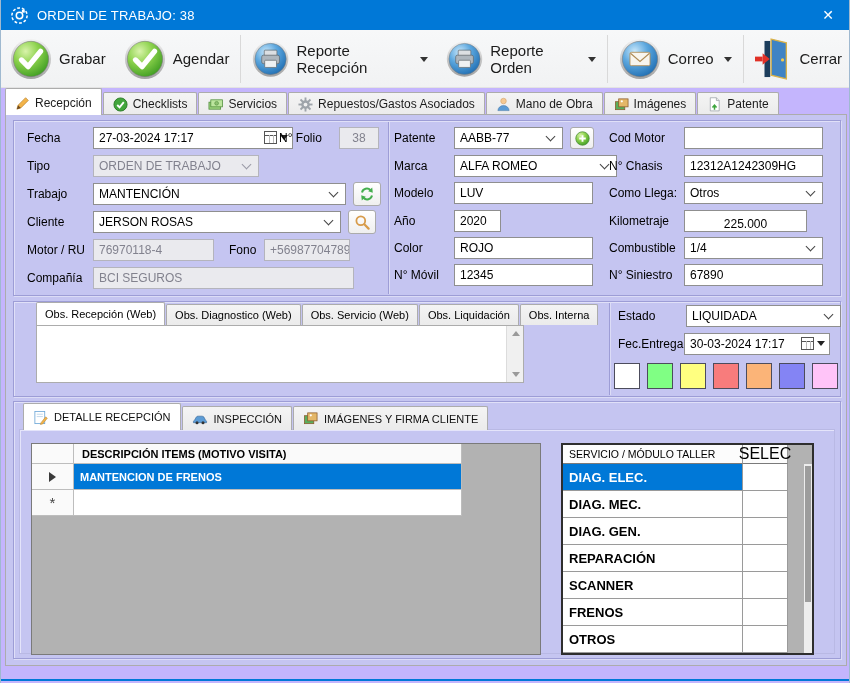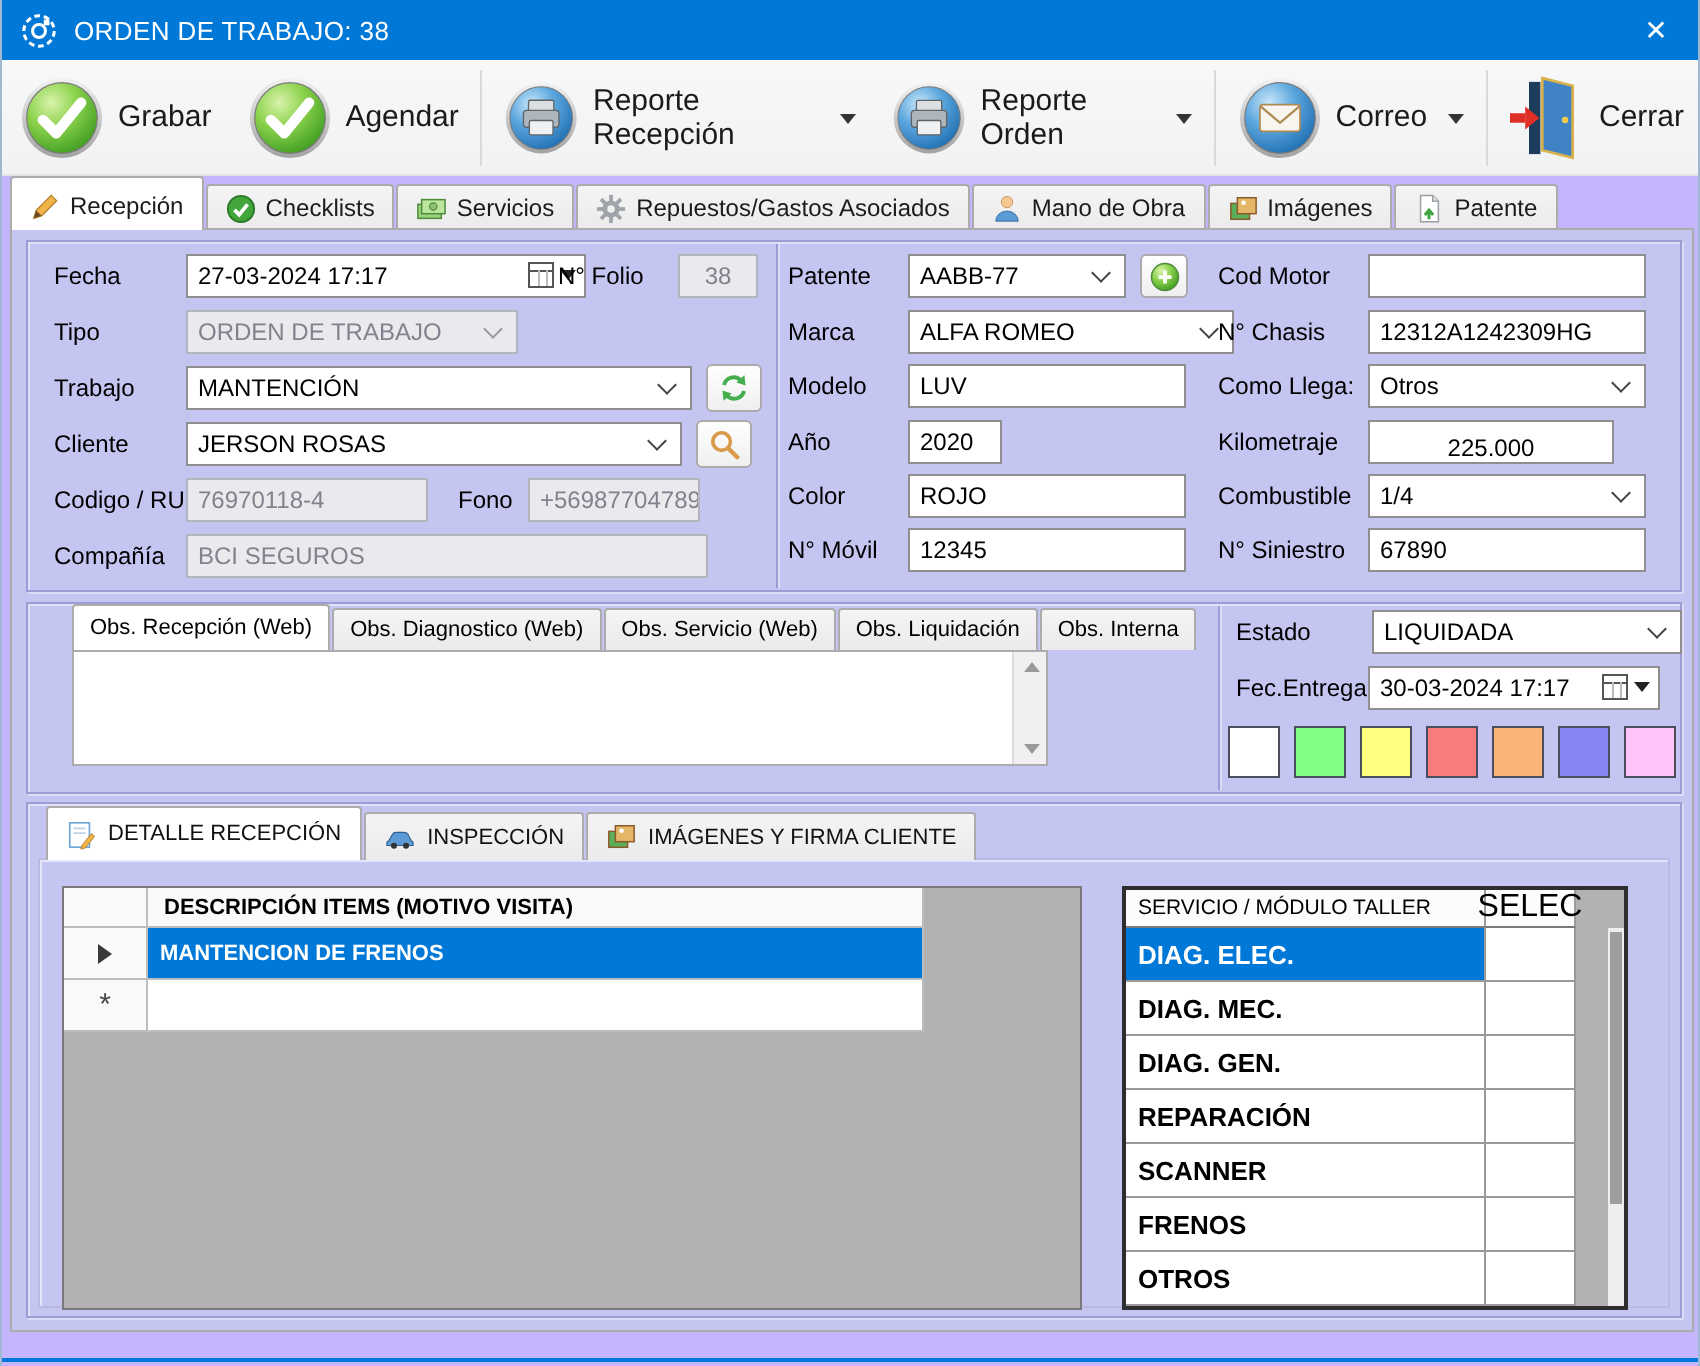--- a/index.html
+++ b/index.html
@@ -312,21 +312,21 @@
   <div class="inp combo" style="left:92px; top:211px; width:248px;">
     <span>JERSON ROSAS</span>
   </div>
   <div class="sq-btn" style="left:347px; top:210px; width:28px; height:24px;">
     <svg width="16" height="16" viewBox="0 0 16 16">
       <circle cx="6.8" cy="6.8" r="4.4" fill="none" stroke="#D79B4A" stroke-width="1.8"></circle>
       <line x1="10.3" y1="10.3" x2="14.6" y2="14.6" stroke="#D79B4A" stroke-width="2.2" stroke-linecap="round"></line>
     </svg>
   </div>
 
-  <div class="lbl" style="left:26px; top:243px;">Codigo / RU</div>
+  <div class="lbl" style="left:26px; top:243px;">Motor / RU</div>
   <div class="inp dis" style="left:92px; top:239px; width:121px;">
     <span>76970118-4</span>
   </div>
   <div class="lbl" style="left:228px; top:243px;">Fono</div>
   <div class="inp dis" style="left:263px; top:239px; width:86px;">
     <span>+56987704789</span>
   </div>
 
   <div class="lbl" style="left:26px; top:271px;">Compañía</div>
   <div class="inp dis" style="left:92px; top:267px; width:261px;">

